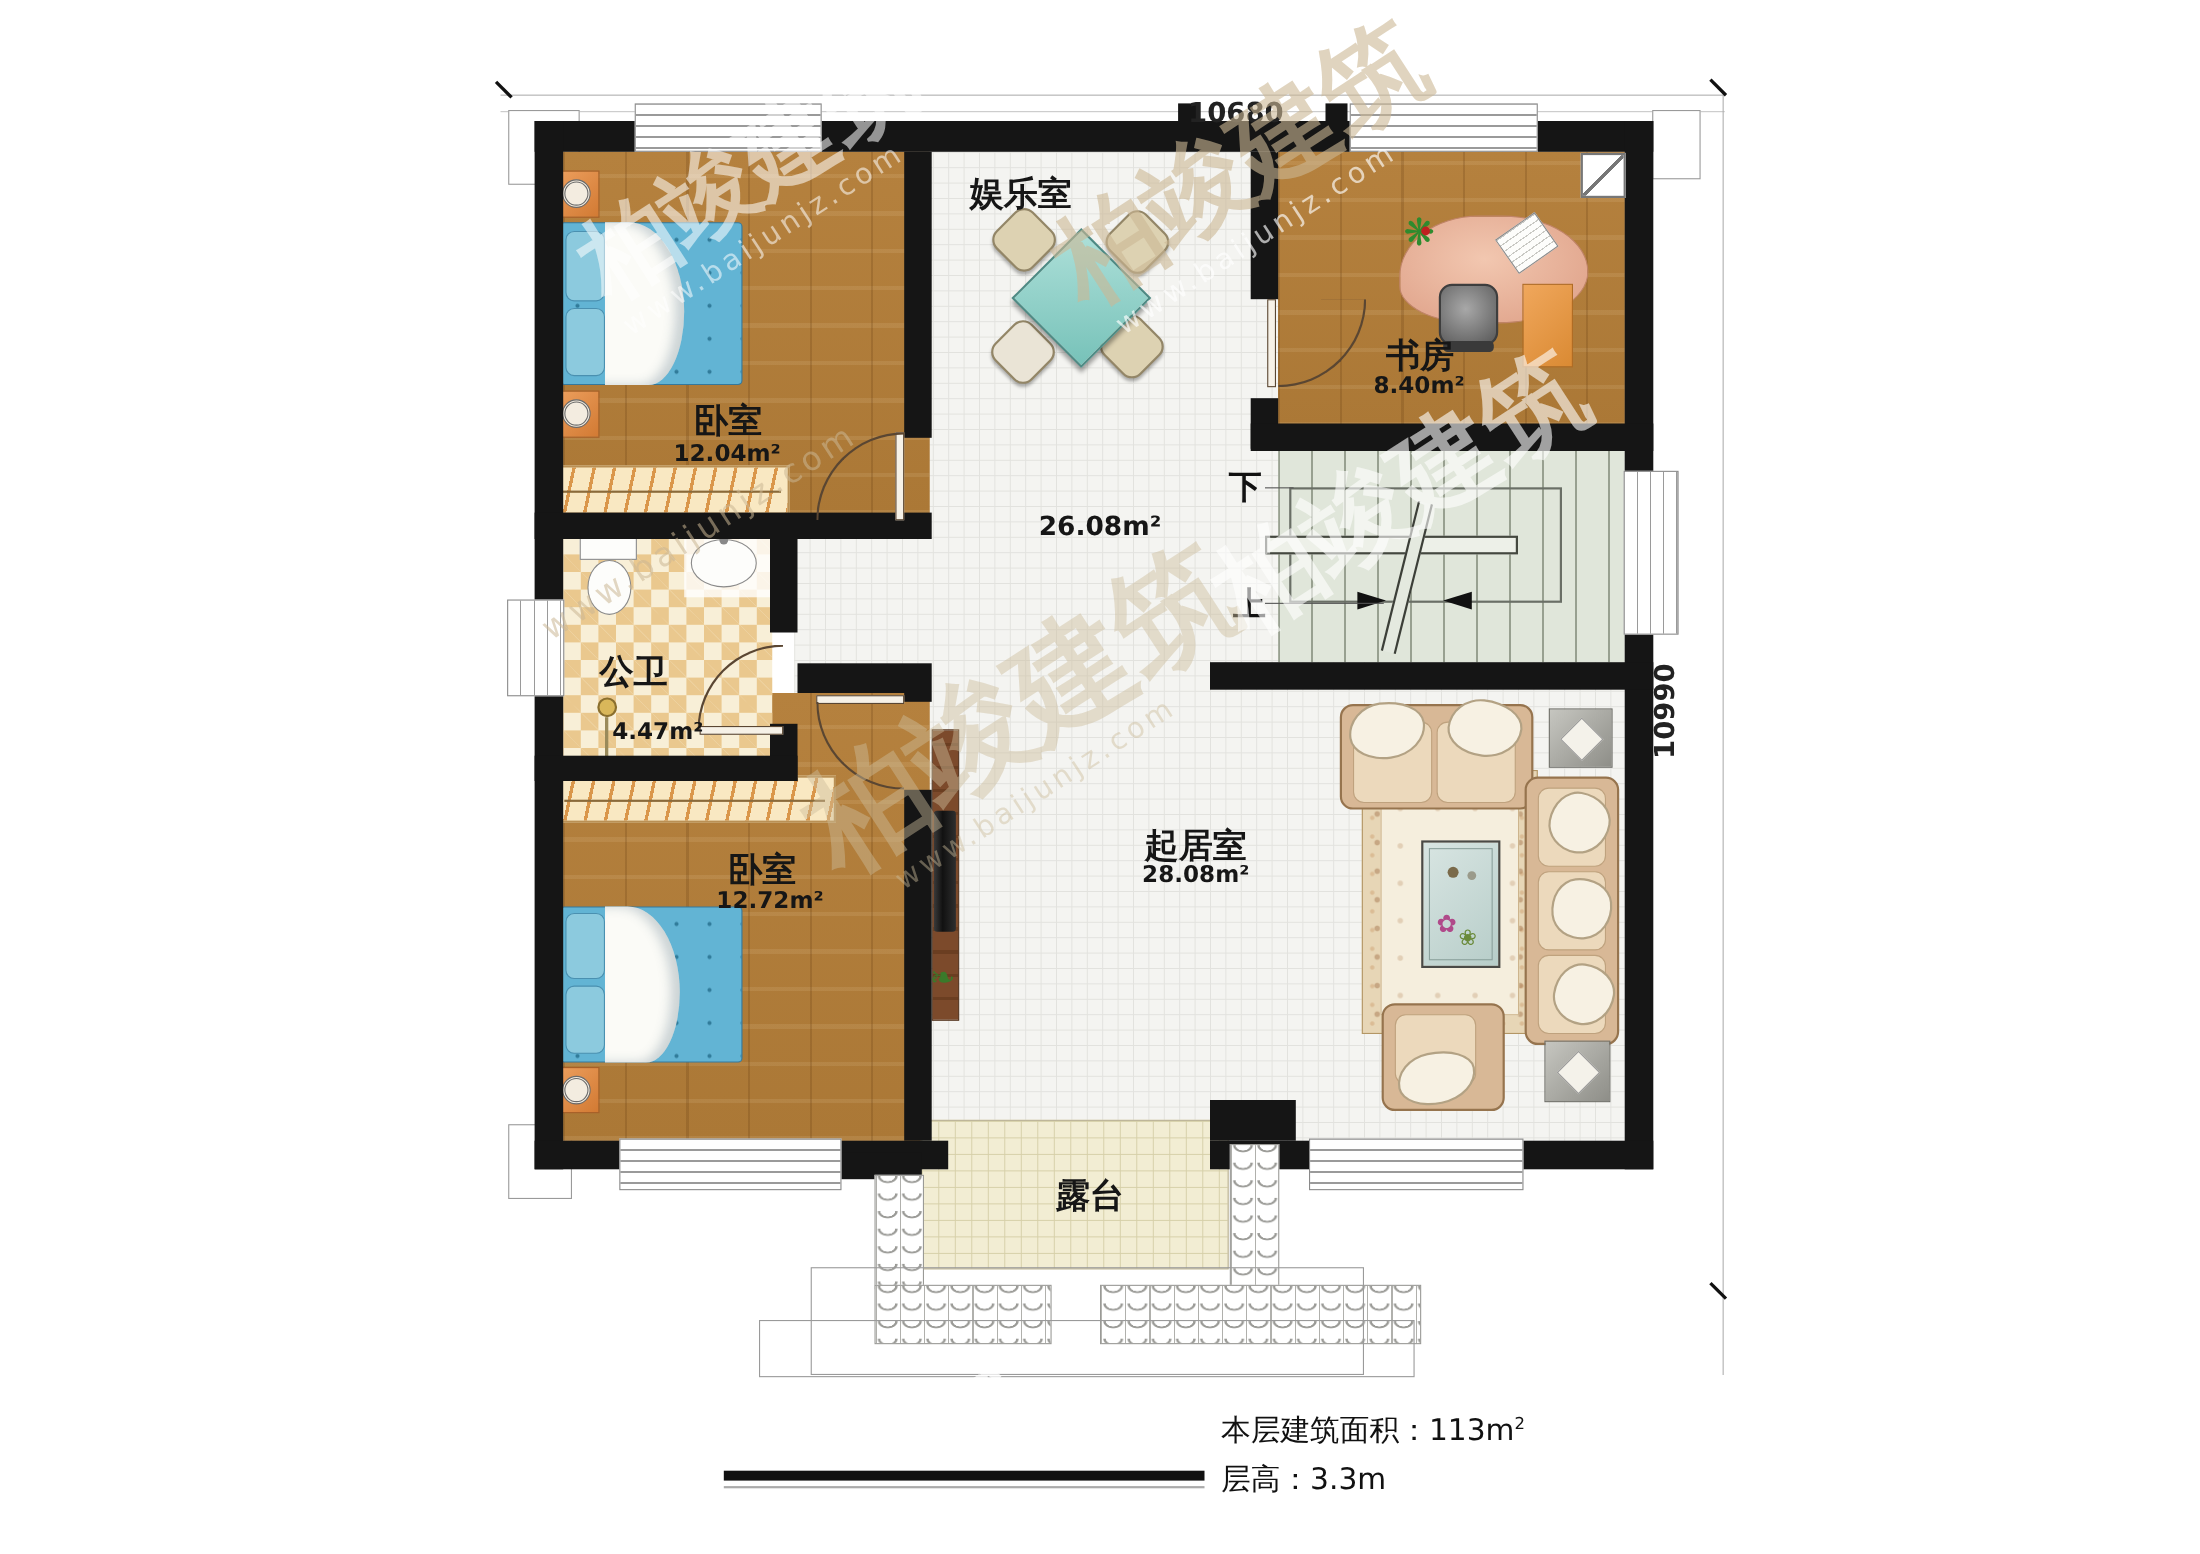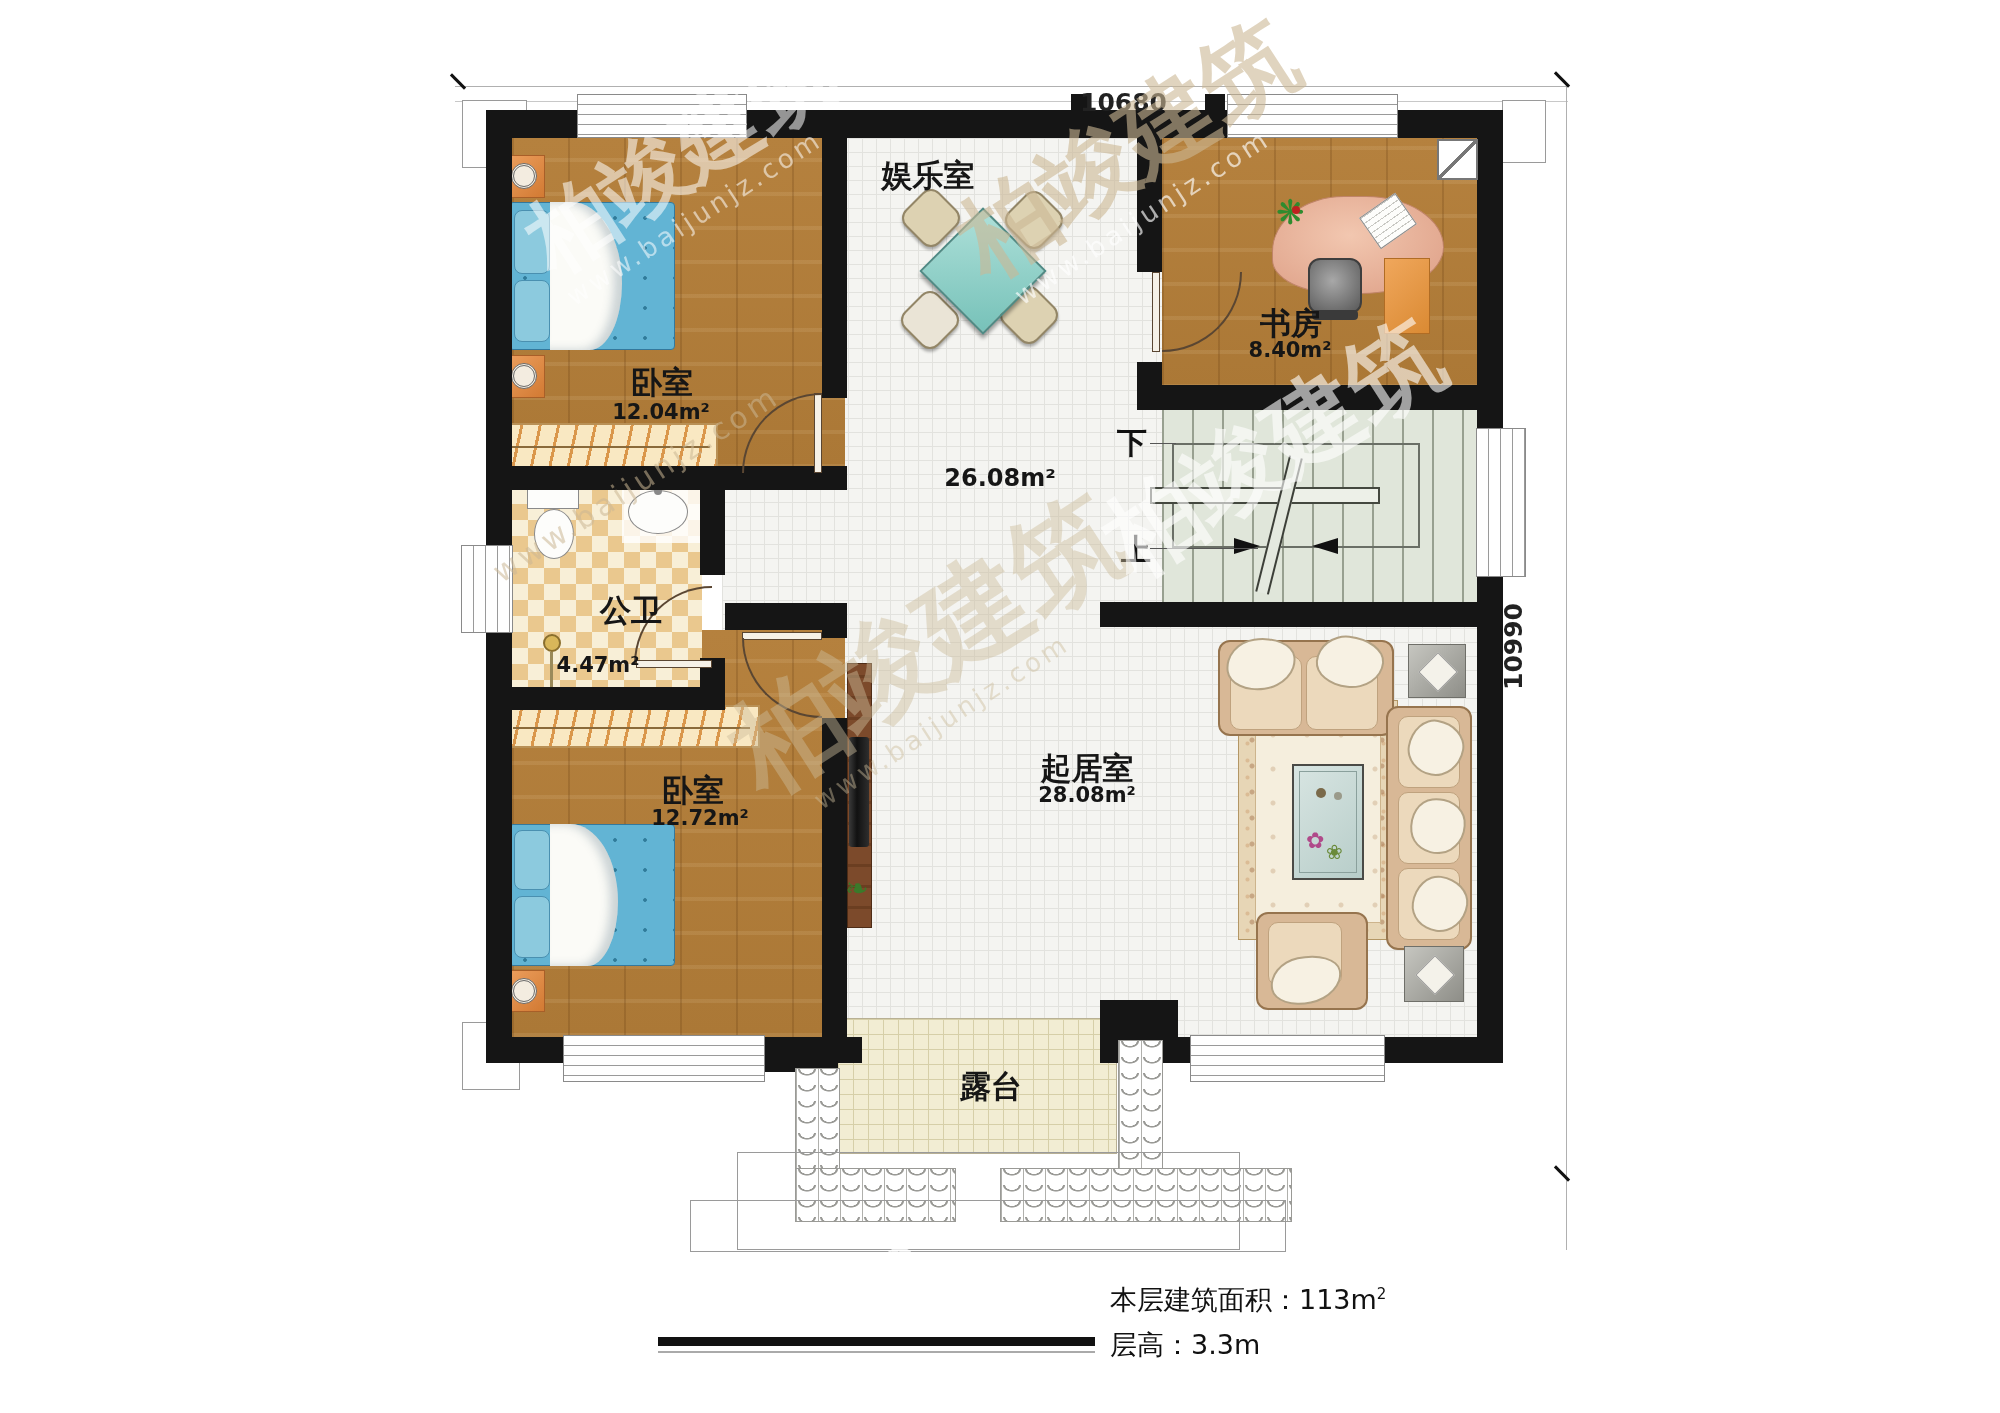--- a/index.html
+++ b/index.html
@@ -268,21 +268,21 @@
   <div class="abs railing" style="left:1000px;top:1168px;width:292px;height:54px;"></div>
   <div class="abs outline" style="left:737px;top:1152px;width:503px;height:98px;"></div>
   <div class="abs outline" style="left:690px;top:1200px;width:596px;height:52px;"></div>
 
   <div class="abs roomname" style="left:662px;top:383px;">卧室</div>
   <div class="abs roomarea" style="left:661px;top:412px;">12.04m²</div>
   <div class="abs roomname" style="left:928px;top:176px;">娱乐室</div>
   <div class="abs roomarea" style="left:1000px;top:478px;font-size:24px;">26.08m²</div>
   <div class="abs roomname" style="left:1291px;top:324px;">书房</div>
   <div class="abs roomarea" style="left:1290px;top:350px;text-align:center;">8.40m²</div>
-  <div class="abs roomname" style="left:631px;top:611px;">公卫</div>
+  <div class="abs roomname" style="left:576px;top:611px;">公卫</div>
   <div class="abs roomarea" style="left:598px;top:665px;">4.47m²</div>
   <div class="abs roomname" style="left:693px;top:791px;">卧室</div>
   <div class="abs roomarea" style="left:700px;top:818px;">12.72m²</div>
   <div class="abs roomname" style="left:1087px;top:769px;">起居室</div>
   <div class="abs roomarea" style="left:1087px;top:795px;">28.08m²</div>
   <div class="abs roomname" style="left:991px;top:1087px;">露台</div>
   <div class="abs stairlbl" style="left:1132px;top:443px;">下</div>
   <div class="abs stairlbl" style="left:1136px;top:550px;">上</div>
 
   <div class="abs dimtxt" style="left:1080px;top:88px;">10680</div>

